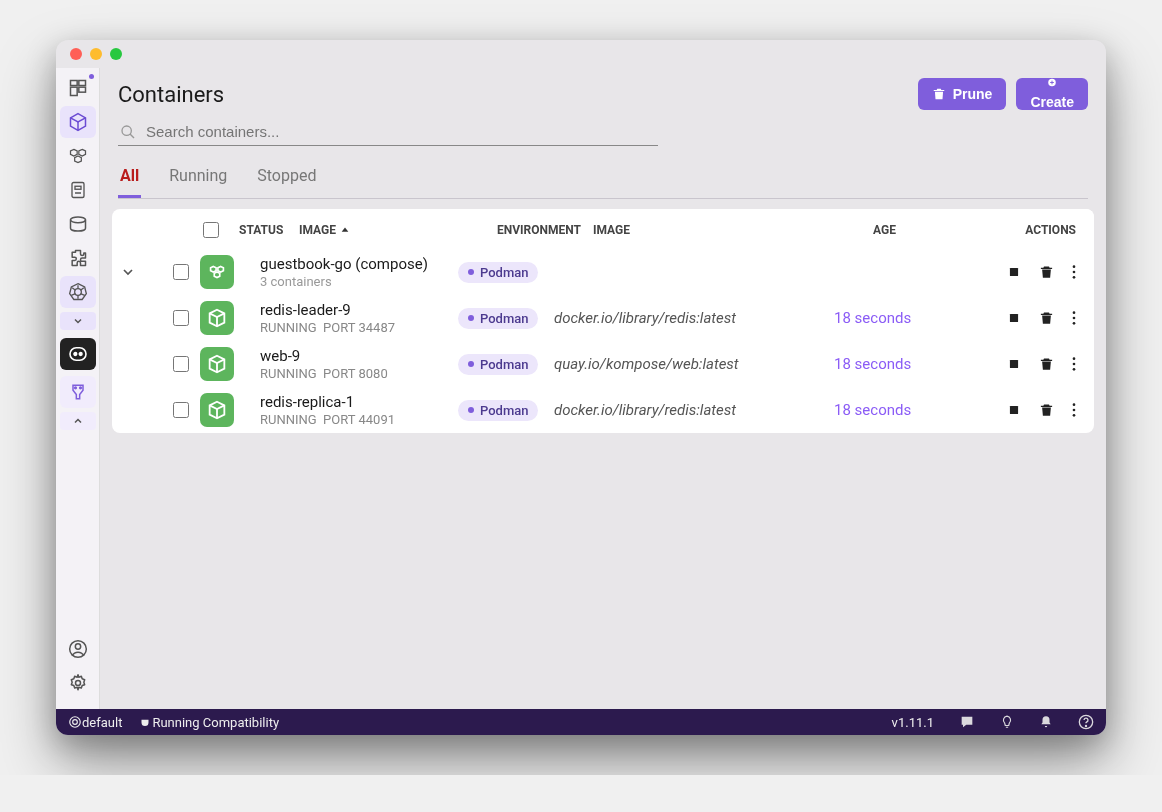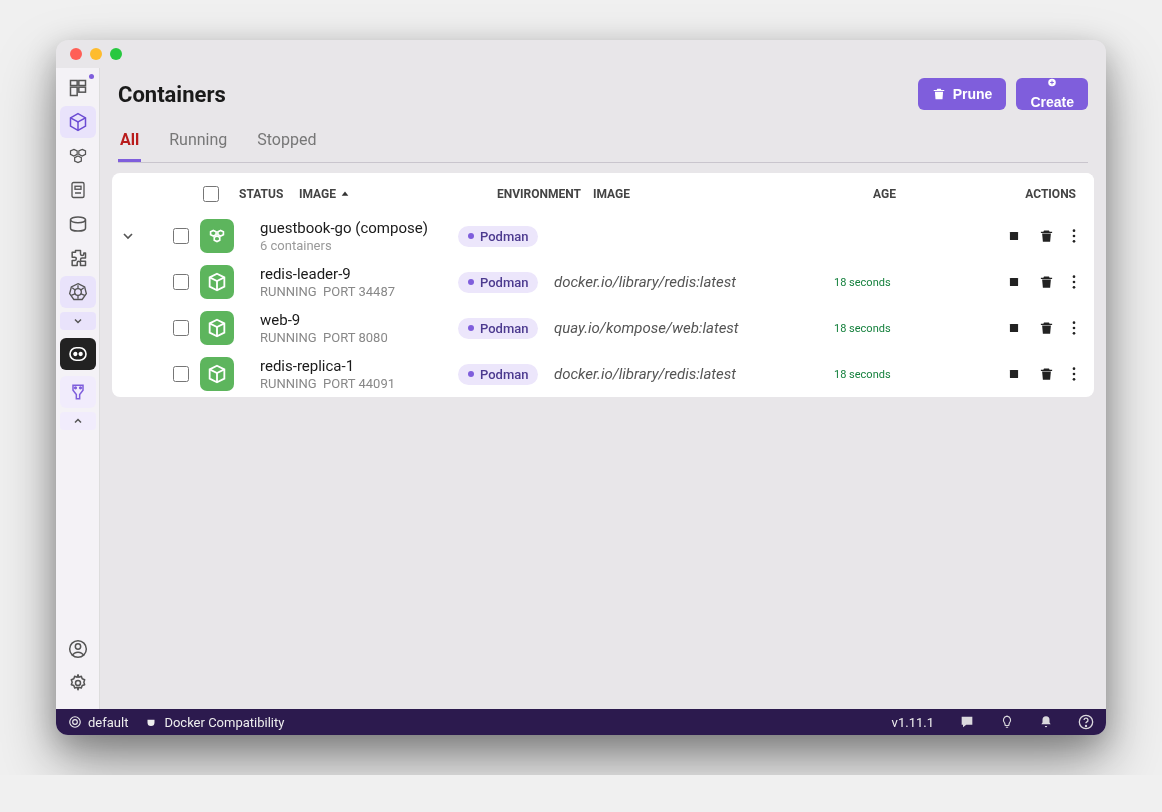--- a/index.html
+++ b/index.html
@@ -33,21 +33,21 @@
   .side-item.boxed{background:var(--purple-light);color:#555;}
   .side-item.blackbox{background:#222;border-radius:6px;}
   .side-item.pale{background:#f1ecfc;color:var(--purple);}
   .side-chevbox{width:36px;height:18px;display:flex;align-items:center;justify-content:center;background:var(--purple-light);border-radius:4px;color:#555;margin-top:2px;}
   .side-divider{flex:1;}
   .tiny-dot{position:absolute;top:2px;right:2px;width:5px;height:5px;border-radius:50%;background:var(--purple);}
   
   
   .main{flex:1;display:flex;flex-direction:column;min-width:0;}
   .header{display:flex;align-items:center;padding:10px 18px 0 18px;}
-  .page-title{font-size:22px;font-weight:700;color:var(--text);flex:1;}
+  .page-title{font-size:22px;font-weight:400;color:var(--text);flex:1;}
   .btn{height:32px;padding:0 14px;border:none;border-radius:6px;background:var(--purple);color:#fff;font-size:14px;font-weight:600;display:inline-flex;align-items:center;gap:7px;cursor:pointer;}
   .btn + .btn{margin-left:10px;flex-direction:column;}
   
   .searchbar{margin:8px 18px 0 18px;width:540px;border-bottom:1px solid #888;display:flex;align-items:center;padding:4px 2px;color:#888;}
   .searchbar input{border:none;background:transparent;outline:none;font-size:15px;flex:1;margin-left:8px;color:#333;}
   
   .tabs{display:flex;gap:26px;margin:14px 18px 0 18px;border-bottom:1px solid #c9c5cd;}
   .tab{padding:6px 2px 10px 2px;font-size:16px;color:#777;cursor:pointer;border-bottom:2px solid transparent;}
   .tab.active{color:#b91c1c;border-bottom:3px solid var(--purple);font-weight:700;}
   
@@ -69,28 +69,28 @@
   
   .name-cell .title{font-size:15px;color:var(--text);}
   .name-cell .sub{font-size:13px;color:#999;margin-top:1px;}
   .name-cell .sub .running{color:#888;}
   .name-cell .sub .port{color:#888;}
   
   .env-badge{display:inline-flex;align-items:center;gap:6px;background:var(--purple-pale);color:#4c3a8f;font-size:13px;font-weight:500;padding:3px 10px;border-radius:12px;}
   .env-badge::before{content:"";width:6px;height:6px;border-radius:50%;background:var(--purple);}
   
   .image-cell{color:#555;font-size:15px;font-style:italic;}
-  .age-cell{color:#15803d;font-size:11px;}
+  .age-cell{color:#8b5cf6;font-size:15px;}
   
   .actions{display:flex;justify-content:flex-end;align-items:center;gap:18px;padding-right:10px;color:#333;}
   .actions .act{cursor:pointer;display:flex;}
   
   
   .footer{height:26px;background:var(--footer);color:#eee;display:flex;align-items:center;padding:0 12px;font-size:13px;}
-  .footer .fi{display:flex;align-items:center;gap:6px;margin-right:16px;}
+  .footer .fi{display:flex;align-items:center;gap:0;margin-right:16px;}
   .footer .spacer{flex:1;}
   .footer .ri{display:flex;align-items:center;gap:25px;}
   .footer .ri .ic{cursor:pointer;opacity:0.9;}
   
   svg{display:block;}
   input[type="checkbox"]{cursor:pointer;}
 </style>
 </head>
 <body>
 
@@ -211,20 +211,27 @@
         </button>
         <button class="btn">
           <svg width="14" height="14" viewBox="0 0 24 24" fill="currentColor">
               <circle cx="12" cy="12" r="10"></circle>
               <path d="M12 7 v10 M7 12 h10" stroke="#7f5edc" stroke-width="2.5"></path>
             </svg>
           <span>Create</span>
         </button>
       </div>
 
+      <div class="searchbar">
+        <svg width="16" height="16" viewBox="0 0 24 24" fill="none" stroke="#999" stroke-width="2">
+            <circle cx="10" cy="10" r="7"></circle>
+            <line x1="21" y1="21" x2="15" y2="15"></line>
+          </svg>
+        <input type="text" placeholder="Search containers..." style="">
+      </div>
 
       <div class="tabs">
         <div class="tab active">All</div>
         <div class="tab">Running</div>
         <div class="tab">Stopped</div>
       </div>
 
       <div class="table-wrap">
         <div class="thead">
           <div></div>
@@ -255,21 +262,21 @@
             <div class="status-icon compose">
               <svg width="22" height="22" viewBox="0 0 24 24" fill="none" stroke="#fff" stroke-width="1.8">
                   <path d="M8 6 L11 7.5 L11 10.5 L8 12 L5 10.5 L5 7.5 Z"></path>
                   <path d="M16 6 L19 7.5 L19 10.5 L16 12 L13 10.5 L13 7.5 Z"></path>
                   <path d="M12 12 L15 13.5 L15 16.5 L12 18 L9 16.5 L9 13.5 Z"></path>
                 </svg>
             </div>
           </div>
           <div class="name-cell">
             <div class="title">guestbook-go (compose)</div>
-            <div class="sub">6 containers</div>
+            <div class="sub">3 containers</div>
           </div>
           <div><span class="env-badge">Podman</span></div>
           <div class="image-cell"></div>
           <div class="age-cell"></div>
           <div class="actions">
             <span class="act">
                 <svg width="14" height="14" viewBox="0 0 24 24" fill="#222">
                   <rect x="5" y="5" width="14" height="14" rx="1"></rect>
                 </svg>
               </span>
@@ -423,21 +430,21 @@
       <svg width="14" height="14" viewBox="0 0 24 24" fill="none" stroke="#eee" stroke-width="2">
           <circle cx="12" cy="12" r="9"></circle>
           <circle cx="12" cy="12" r="4"></circle>
         </svg>
       <span>default</span>
     </div>
     <div class="fi">
       <svg width="14" height="14" viewBox="0 0 24 24" fill="#eee">
           <path d="M9 3 v5 M15 3 v5 M6 8 h12 v5 a6 6 0 0 1 -12 0 z M12 19 v3"></path>
         </svg>
-      <span>Docker Compatibility</span>
+      <span>Running Compatibility</span>
     </div>
     <div class="spacer"></div>
     <div class="ri">
       <span>v1.11.1</span>
       <span class="ic">
           <svg width="16" height="16" viewBox="0 0 24 24" fill="#eee">
             <path d="M4 4 h16 v12 h-9 l-5 4 v-4 H4 z"></path>
           </svg>
         </span>
       <span class="ic">

